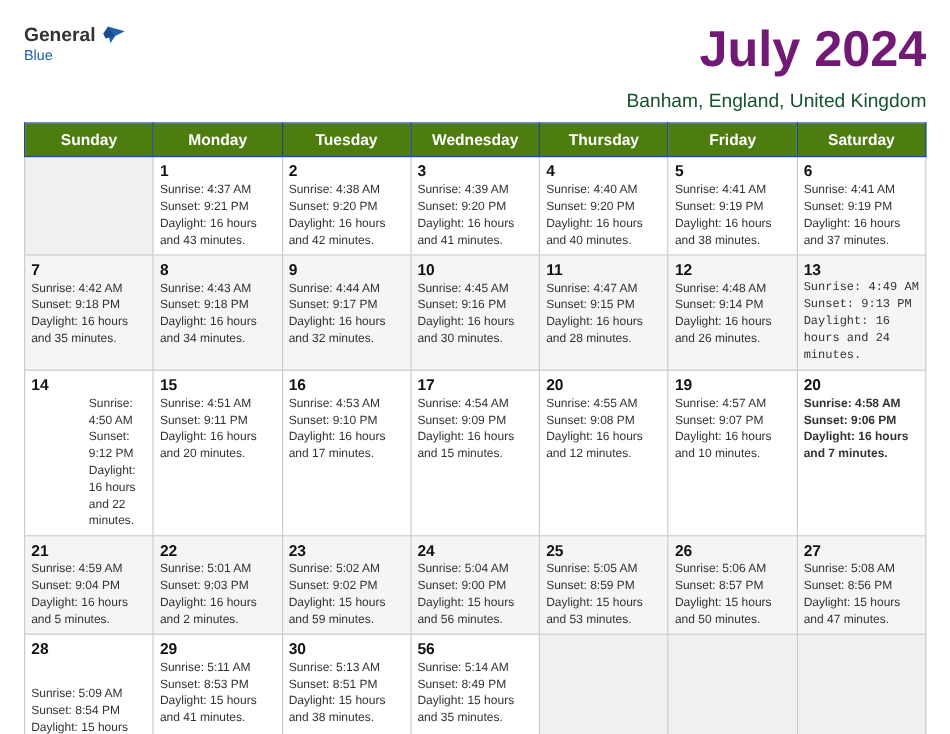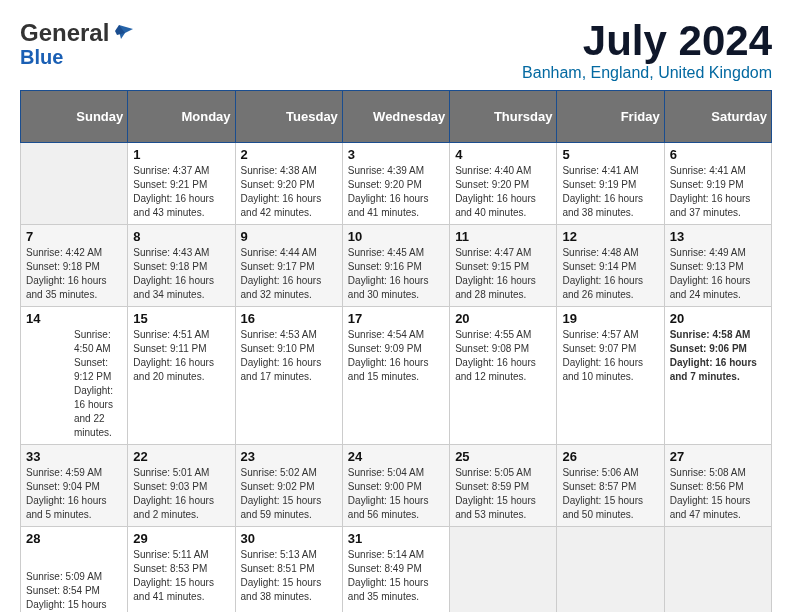--- a/index.html
+++ b/index.html
@@ -15,57 +15,57 @@
       justify-content: space-between;
       align-items: flex-start;
       margin-bottom: 6px;
     }
     .logo {
       display: flex;
       flex-direction: column;
       align-items: flex-start;
     }
     .logo-general {
-      font-size: 24px;
+      font-size: 16px;
       font-weight: bold;
       color: #333;
       line-height: 1.1;
     }
     .logo-blue {
-      font-size: 20px;
-      font-weight: bold;
+      font-size: 12px;
+      font-weight: normal;
       color: #1a5fb4;
       line-height: 1.1;
     }
     .title-area {
       text-align: right;
     }
     .month-title {
       font-size: 42px;
       font-weight: bold;
-      color: #0f172a;
+      color: #701a75;
       line-height: 1;
     }
     .location {
       font-size: 16px;
-      color: #0369a1;
-      margin-top: 2px;
+      color: #14532d;
+      margin-top: 14px;
     }
     table {
       width: 100%;
       border-collapse: collapse;
       margin-top: 8px;
     }
     thead tr th {
-      background-color: #737373;
+      background-color: #4d7c0f;
       color: #fff;
       font-size: 13px;
       font-weight: bold;
-      padding: 18px 4px;
-      text-align: right;
+      padding: 6px 4px;
+      text-align: center;
       border: 1px solid #1a4d8f;
     }
     tbody tr td {
       border: 1px solid #ccc;
       vertical-align: top;
       padding: 4px 5px;
       font-size: 10.5px;
       color: #222;
       min-height: 80px;
       width: calc(100%/7);
@@ -198,21 +198,21 @@
 Daylight: 16 hours and 28 minutes.</div>
         </td>
         <td>
           <div class="day-number">12</div>
           <div class="day-info" style="white-space: pre-line;">Sunrise: 4:48 AM
 Sunset: 9:14 PM
 Daylight: 16 hours and 26 minutes.</div>
         </td>
         <td>
           <div class="day-number">13</div>
-          <div class="day-info" style="white-space: pre-line;">Sunrise: 4:49 AM
+          <div class="day-info" style="white-space: pre-line; font-family: Liberation Mono, monospace;">Sunrise: 4:49 AM
 Sunset: 9:13 PM
 Daylight: 16 hours and 24 minutes.</div>
         </td>
       </tr>
       <tr>
         <td>
           <div class="day-number">14</div>
           <div class="day-info" style="white-space: pre-line; margin-left: 48px;">Sunrise: 4:50 AM
 Sunset: 9:12 PM
 Daylight: 16 hours and 22 minutes.</div>
@@ -249,21 +249,21 @@
         </td>
         <td>
           <div class="day-number">20</div>
           <div class="day-info" style="white-space: pre-line; font-weight: bold;">Sunrise: 4:58 AM
 Sunset: 9:06 PM
 Daylight: 16 hours and 7 minutes.</div>
         </td>
       </tr>
       <tr>
         <td>
-          <div class="day-number">33</div>
+          <div class="day-number">21</div>
           <div class="day-info" style="white-space: pre-line;">Sunrise: 4:59 AM
 Sunset: 9:04 PM
 Daylight: 16 hours and 5 minutes.</div>
         </td>
         <td>
           <div class="day-number">22</div>
           <div class="day-info" style="white-space: pre-line;">Sunrise: 5:01 AM
 Sunset: 9:03 PM
 Daylight: 16 hours and 2 minutes.</div>
         </td>
@@ -311,21 +311,21 @@
 Sunset: 8:53 PM
 Daylight: 15 hours and 41 minutes.</div>
         </td>
         <td>
           <div class="day-number">30</div>
           <div class="day-info" style="white-space: pre-line;">Sunrise: 5:13 AM
 Sunset: 8:51 PM
 Daylight: 15 hours and 38 minutes.</div>
         </td>
         <td>
-          <div class="day-number">31</div>
+          <div class="day-number">56</div>
           <div class="day-info" style="white-space: pre-line;">Sunrise: 5:14 AM
 Sunset: 8:49 PM
 Daylight: 15 hours and 35 minutes.</div>
         </td>
         <td class="empty-cell"></td>
         <td class="empty-cell"></td>
         <td class="empty-cell"></td>
       </tr>
     </tbody>
 </table>

